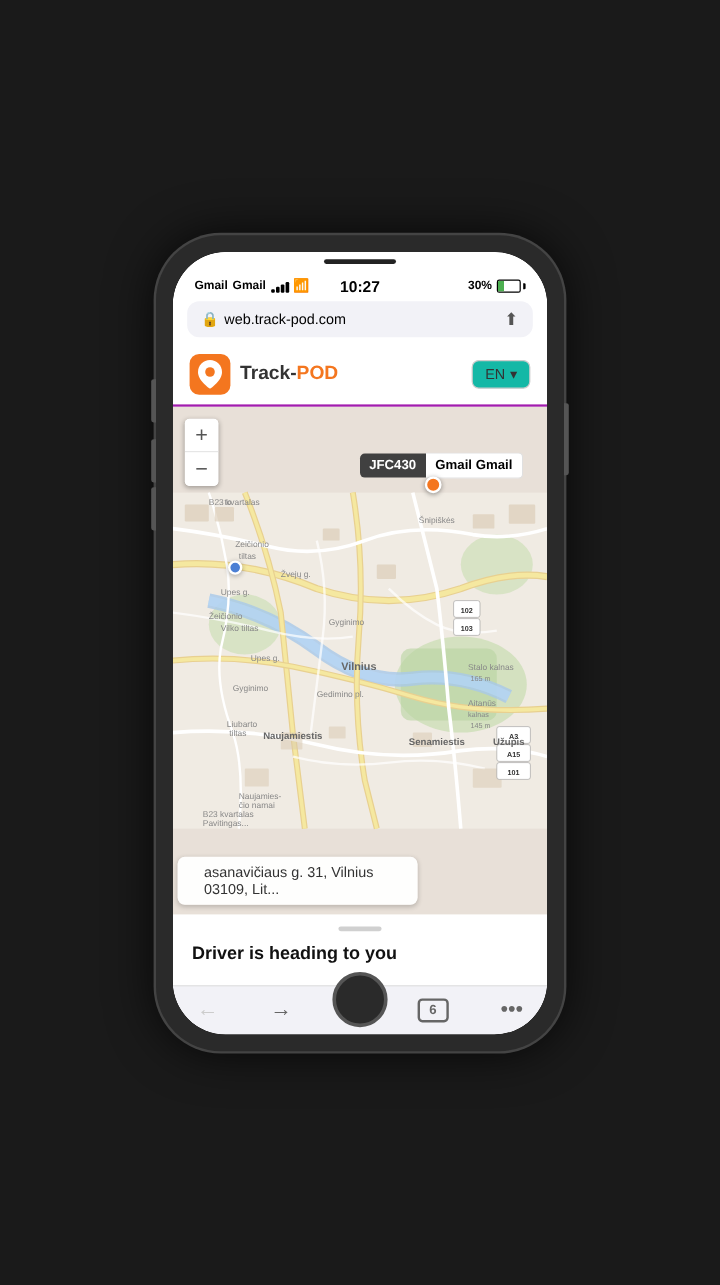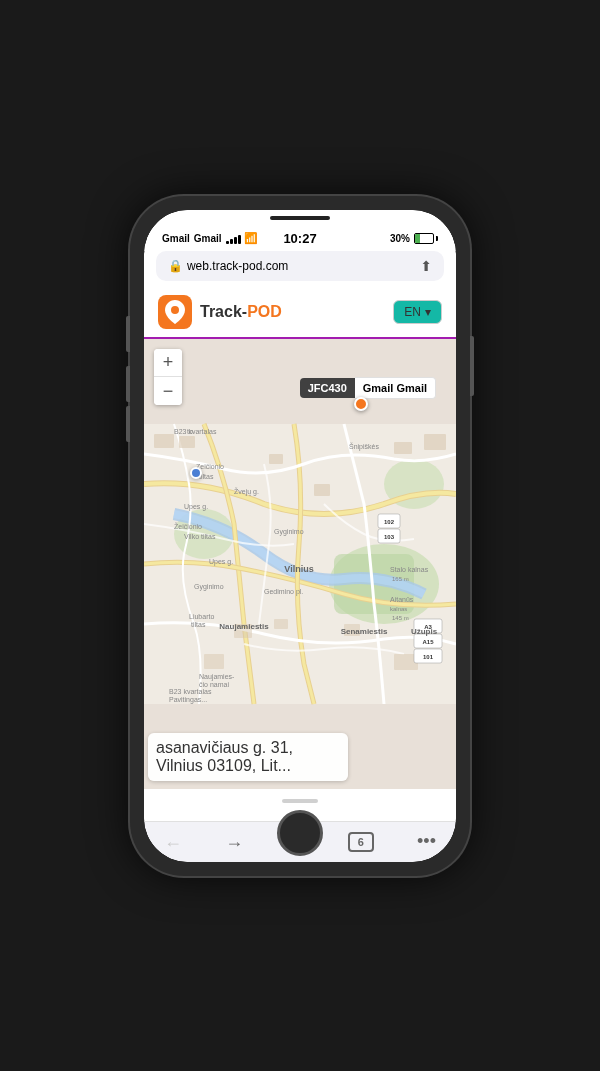--- a/index.html
+++ b/index.html
@@ -285,22 +285,22 @@
       position: absolute;
       bottom: 8px;
       left: 0;
       right: 0;
       margin: 0 4px;
     }
 
     .address-box {
       background: rgba(255,255,255,0.95);
       border-radius: 6px;
-      padding: 6px 8px;
-      font-size: 16px;
+      padding: 6px 22px;
+      font-size: 12px;
       color: #333;
       box-shadow: 0 1px 4px rgba(0,0,0,0.2);
       max-width: 200px;
     }
 
     
     .bottom-panel {
       background: #fff;
       padding: 10px 16px 8px;
       flex-shrink: 0;
@@ -630,20 +630,21 @@
 
         <div class="address-tooltip">
           <div class="address-box">
             <span>asanavičiaus g. 31, Vilnius 03109, Lit...</span>
           </div>
         </div>
       </div>
 
       <div class="bottom-panel">
         <div class="drag-handle"></div>
+        <div class="status-heading">Driver is heading to you</div>
       </div>
 
       <div class="browser-nav">
         <span class="nav-icon disabled">←</span>
         <span class="nav-icon">→</span>
         <span class="nav-icon">＋</span>
         <div class="nav-tabs-badge">
           <span>6</span>
         </div>
         <span class="nav-icon">•••</span>

